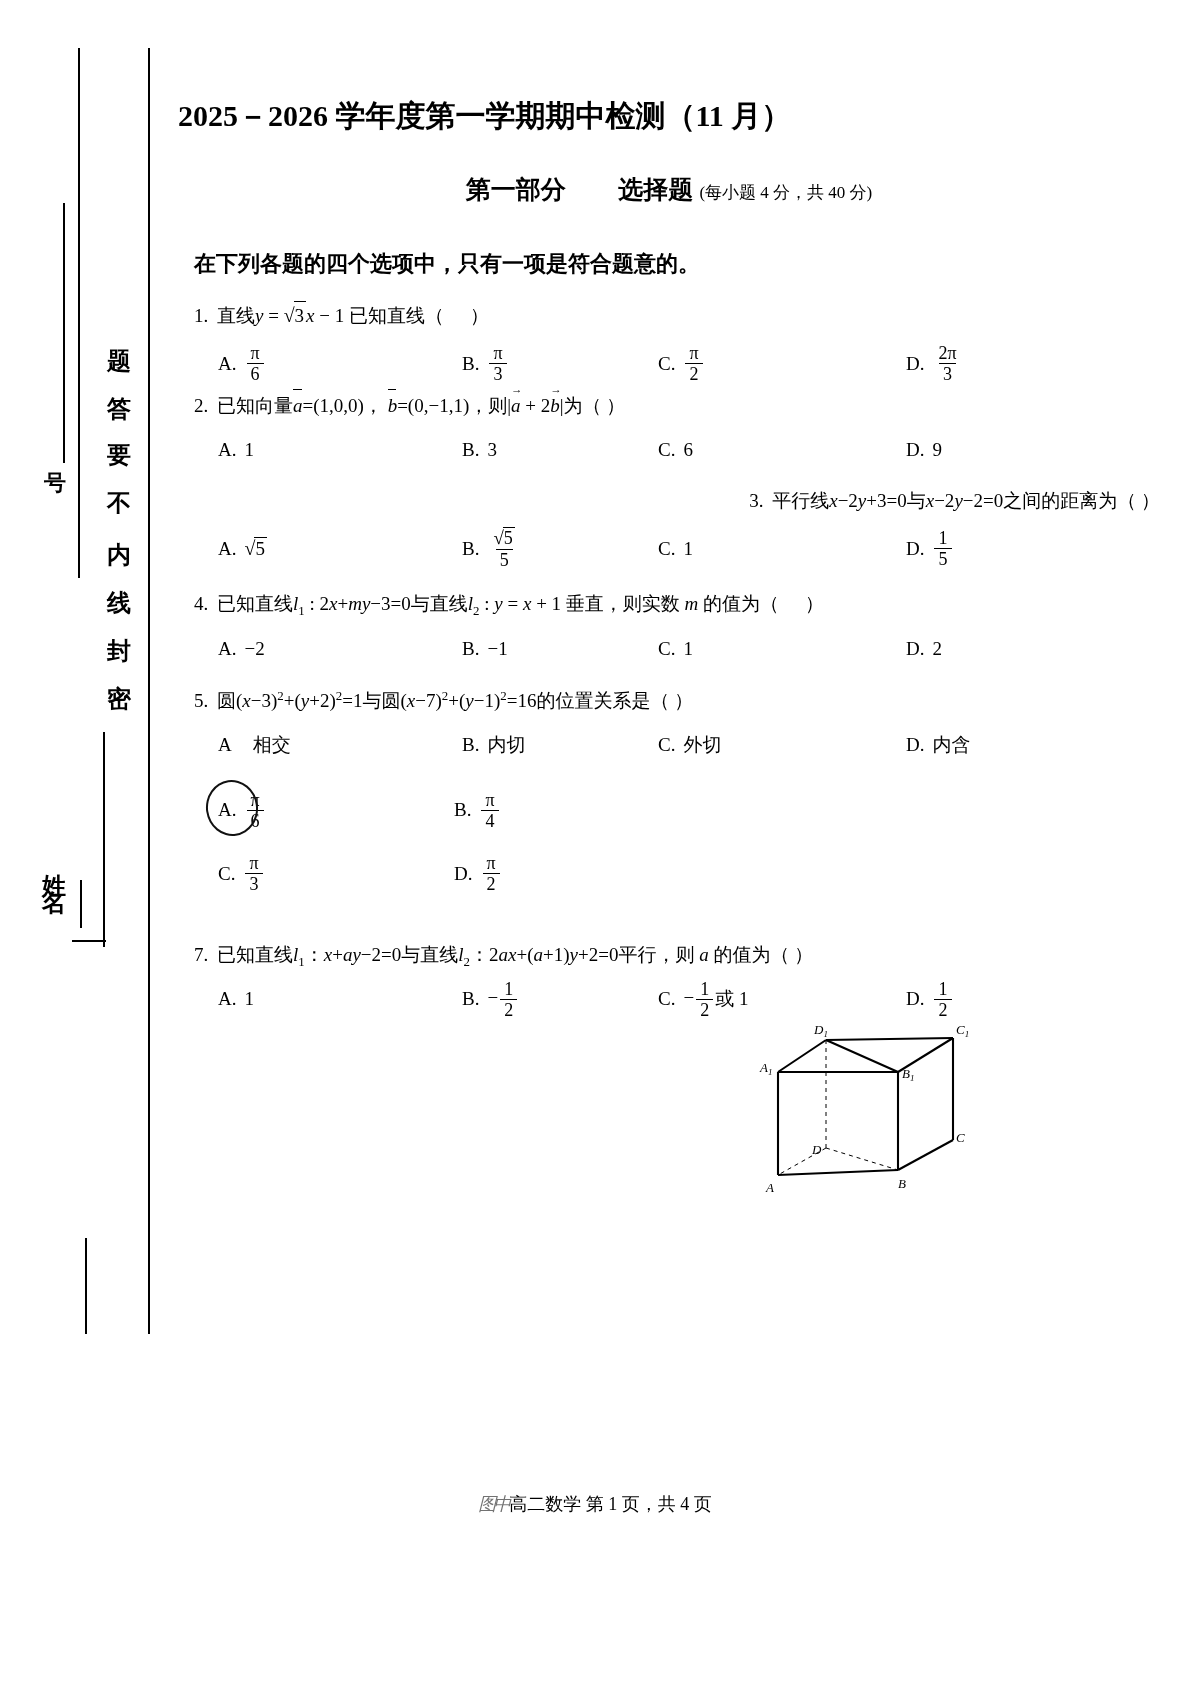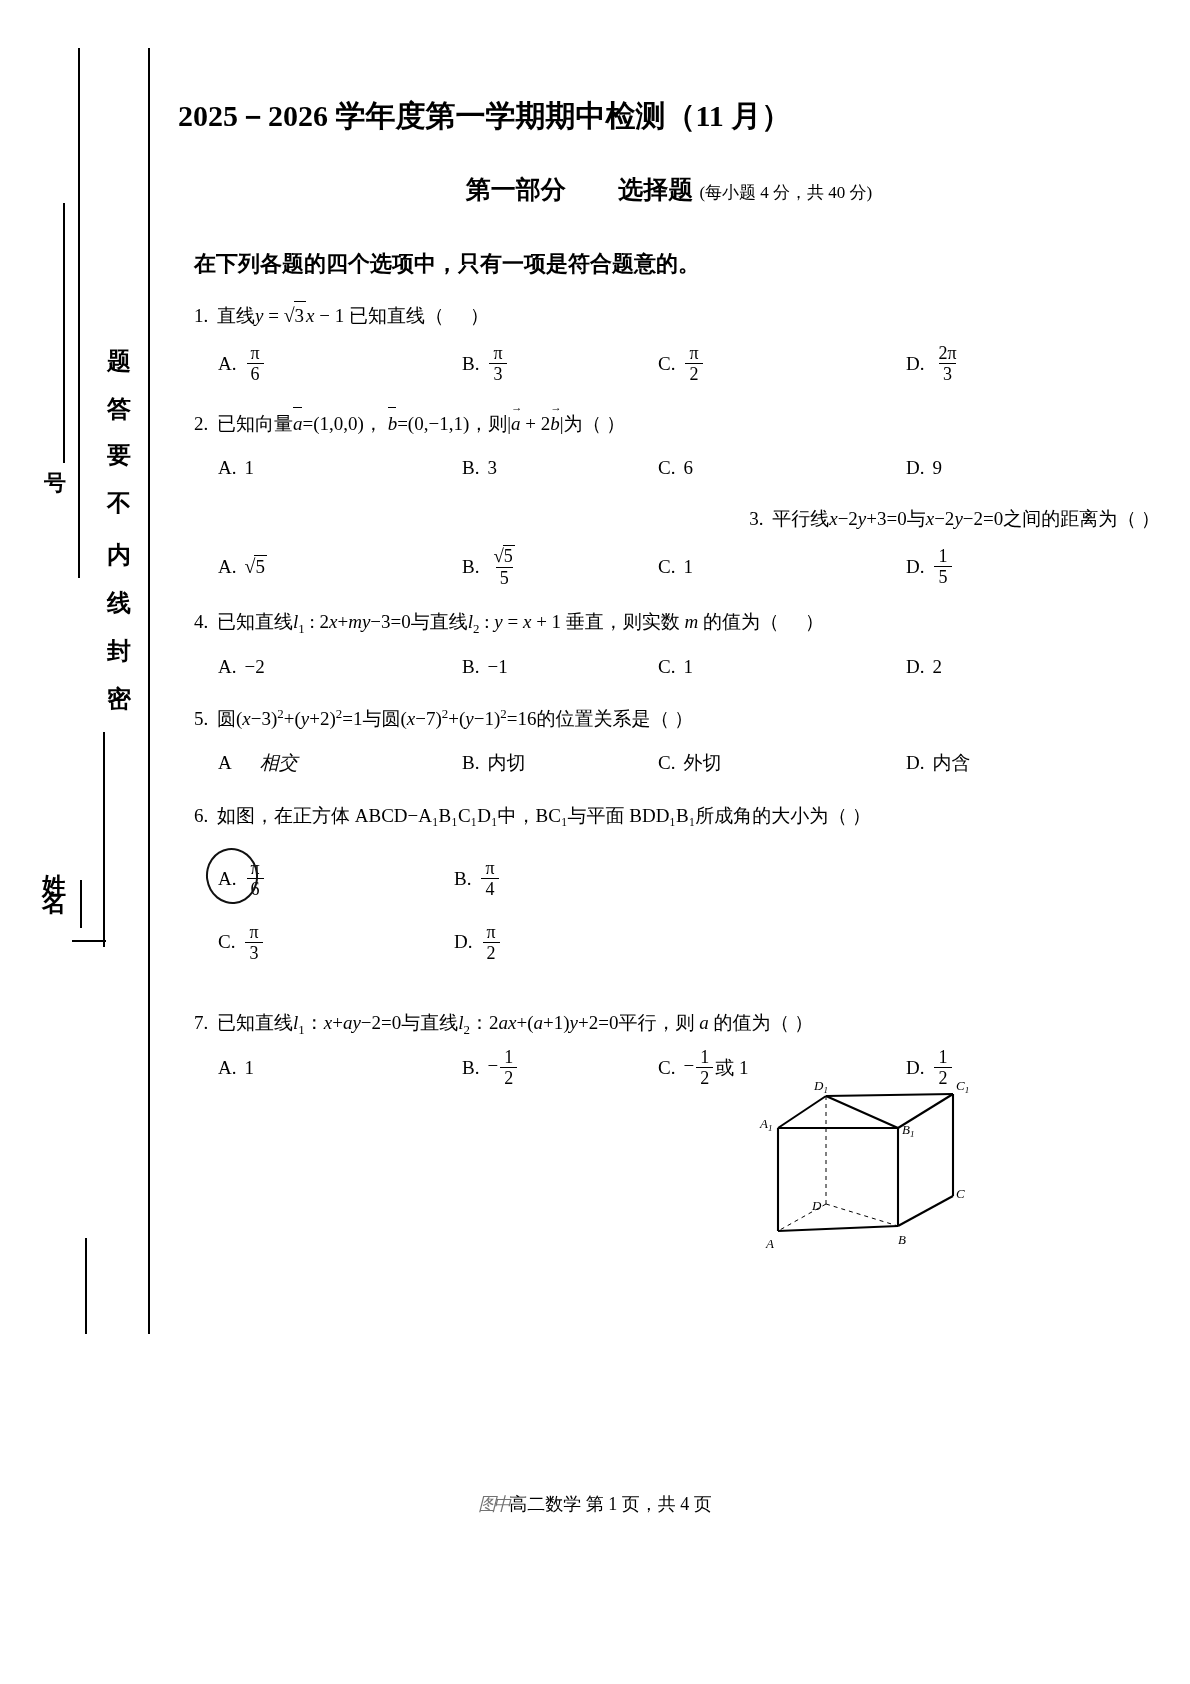--- a/index.html
+++ b/index.html
@@ -178,21 +178,21 @@
     left: -12px; top: -10px;
     transform: rotate(-8deg);
     pointer-events: none;
   }
   .opt-circled { position: relative; }
 
   
   #cube-figure {
     position: absolute;
     left: 598px;
-    top: 1066px;
+    top: 1010px;
     width: 250px;
     height: 215px;
     text-decoration: underline;
   }
 
   
   #footer {
     position: absolute;
     left: 0; right: 0;
     top: 1492px;
@@ -269,21 +269,21 @@
       <div class="opt w4">
         <span class="opt-lab">D.</span>
         <span class="frac">
             <span class="num">2π</span>
             <span class="den">3</span>
           </span>
       </div>
     </div>
   </div>
 
-  <div class="q" style="margin-top:26px;">
+  <div class="q" style="margin-top:8px;">
     <div class="q-stem">
       <span class="q-num">2.</span>
       <span>已知向量</span><span class="vecbar">a</span><span>=(1,0,0)，</span>
       <span class="vecbar">b</span><span>=(0,−1,1)，则</span>|<span class="vec">a</span> + 2<span class="vec">b</span>|<span>为（  ）</span>
     </div>
     <div class="opts">
       <div class="opt w1">
         <span class="opt-lab">A.</span>
         <span>1</span>
       </div>
@@ -359,42 +359,38 @@
   </div>
 
   <div class="q" style="margin-top:20px;">
     <div class="q-stem">
       <span class="q-num">5.</span>
       <span>圆</span>(<i>x</i>−3)<sup>2</sup>+(<i>y</i>+2)<sup>2</sup>=1<span>与圆</span>(<i>x</i>−7)<sup>2</sup>+(<i>y</i>−1)<sup>2</sup>=16<span>的位置关系是（  ）</span>
     </div>
     <div class="opts">
       <div class="opt w1">
         <span class="opt-lab">A</span>
-        <span style="margin-left:20px;font-style:italic;">相交</span>
+        <span style="margin-left:13px;">相交</span>
       </div>
       <div class="opt w2">
         <span class="opt-lab">B.</span>
         <span>内切</span>
       </div>
       <div class="opt w3">
         <span class="opt-lab">C.</span>
         <span>外切</span>
       </div>
       <div class="opt w4">
         <span class="opt-lab">D.</span>
         <span>内含</span>
       </div>
     </div>
   </div>
 
   <div class="q" style="margin-top:22px;">
-    <div class="q-stem">
-      <span class="q-num">6.</span>
-      <span>如图，在正方体 ABCD−A₁B₁C₁D₁中，BC₁与平面 BDD₁B₁所成角的大小为（    ）</span>
-    </div>
     <div class="opts two-row" style="margin-top:28px; width:430px;">
       <div class="opt w1 opt-circled" style="width:236px; margin-bottom:22px;">
         <span class="hand-circle"></span>
         <span class="opt-lab">A.</span>
         <span class="frac">
             <span class="num">π</span>
             <span class="den">6</span>
           </span>
       </div>
       <div class="opt" style="width:190px; margin-bottom:22px;">

